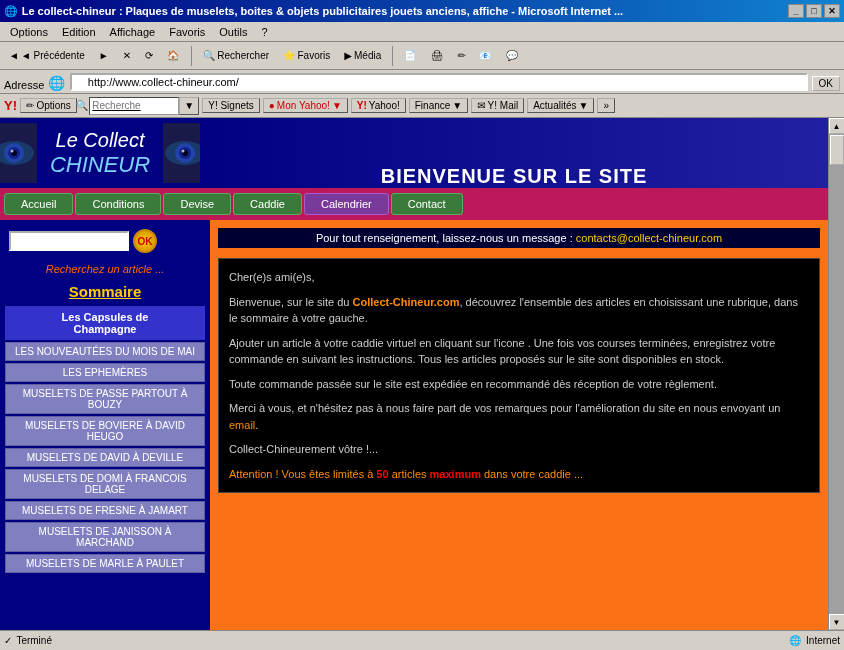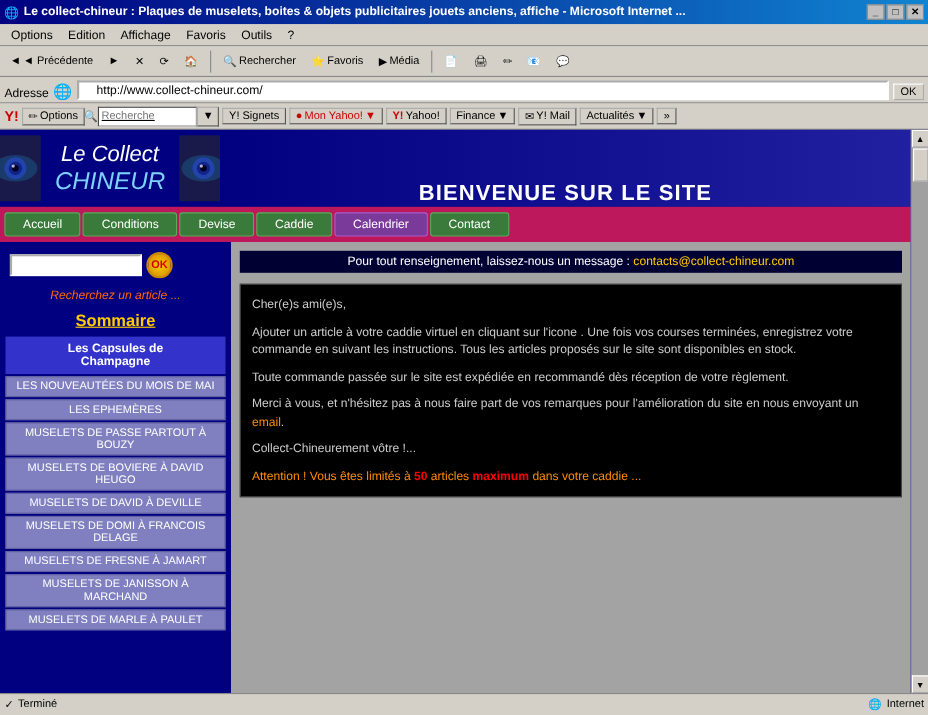--- a/index.html
+++ b/index.html
@@ -296,21 +296,21 @@
       text-align: center;
       padding: 3px 4px;
       margin-bottom: 2px;
       cursor: pointer;
       border: 1px solid #6060a0;
     }
 
     
     #main-content {
       flex: 1;
-      background: #a3a3a3;
+      background: #f97316;
       padding: 8px;
       color: white;
       font-size: 11px;
       overflow-y: auto;
     }
     #contact-bar {
       text-align: center;
       color: white;
       font-size: 11px;
       margin-bottom: 10px;
@@ -492,20 +492,23 @@
       </div>
 
       <div id="main-content">
         <div id="contact-bar">
           <span>Pour tout renseignement, laissez-nous un message :</span>
           <span> </span>
           <span class="contact-email">contacts@collect-chineur.com</span>
         </div>
         <div id="welcome-box">
           <p style="margin-bottom:8px;">Cher(e)s ami(e)s,</p>
+          <p style="margin-bottom:8px;">
+            <span>Bienvenue, sur le site du </span><span class="highlight-link">Collect-Chineur.com</span><span>, découvrez l'ensemble des articles en choisissant une rubrique, dans le sommaire à votre gauche.</span>
+          </p>
           <p style="margin-bottom:8px;">Ajouter un article à votre caddie virtuel en cliquant sur l'icone       . Une fois vos courses terminées, enregistrez votre commande en suivant les instructions. Tous les articles proposés sur le site sont disponibles en stock.</p>
           <p style="margin-bottom:8px;">Toute commande passée sur le site est expédiée en recommandé dès réception de votre règlement.</p>
           <p style="margin-bottom:8px;">
             <span>Merci à vous, et n'hésitez pas à nous faire part de vos remarques pour l'amélioration du site en nous envoyant un </span><span class="email-link">email</span><span>.</span>
           </p>
           <p style="margin-bottom:8px;">Collect-Chineurement vôtre !...</p>
           <p>
             <span class="warning-text">Attention ! Vous êtes limités à </span><span class="warning-number">50</span><span class="warning-text"> articles </span><span class="warning-max">maximum</span><span class="warning-text"> dans votre caddie ...</span>
           </p>
         </div>

